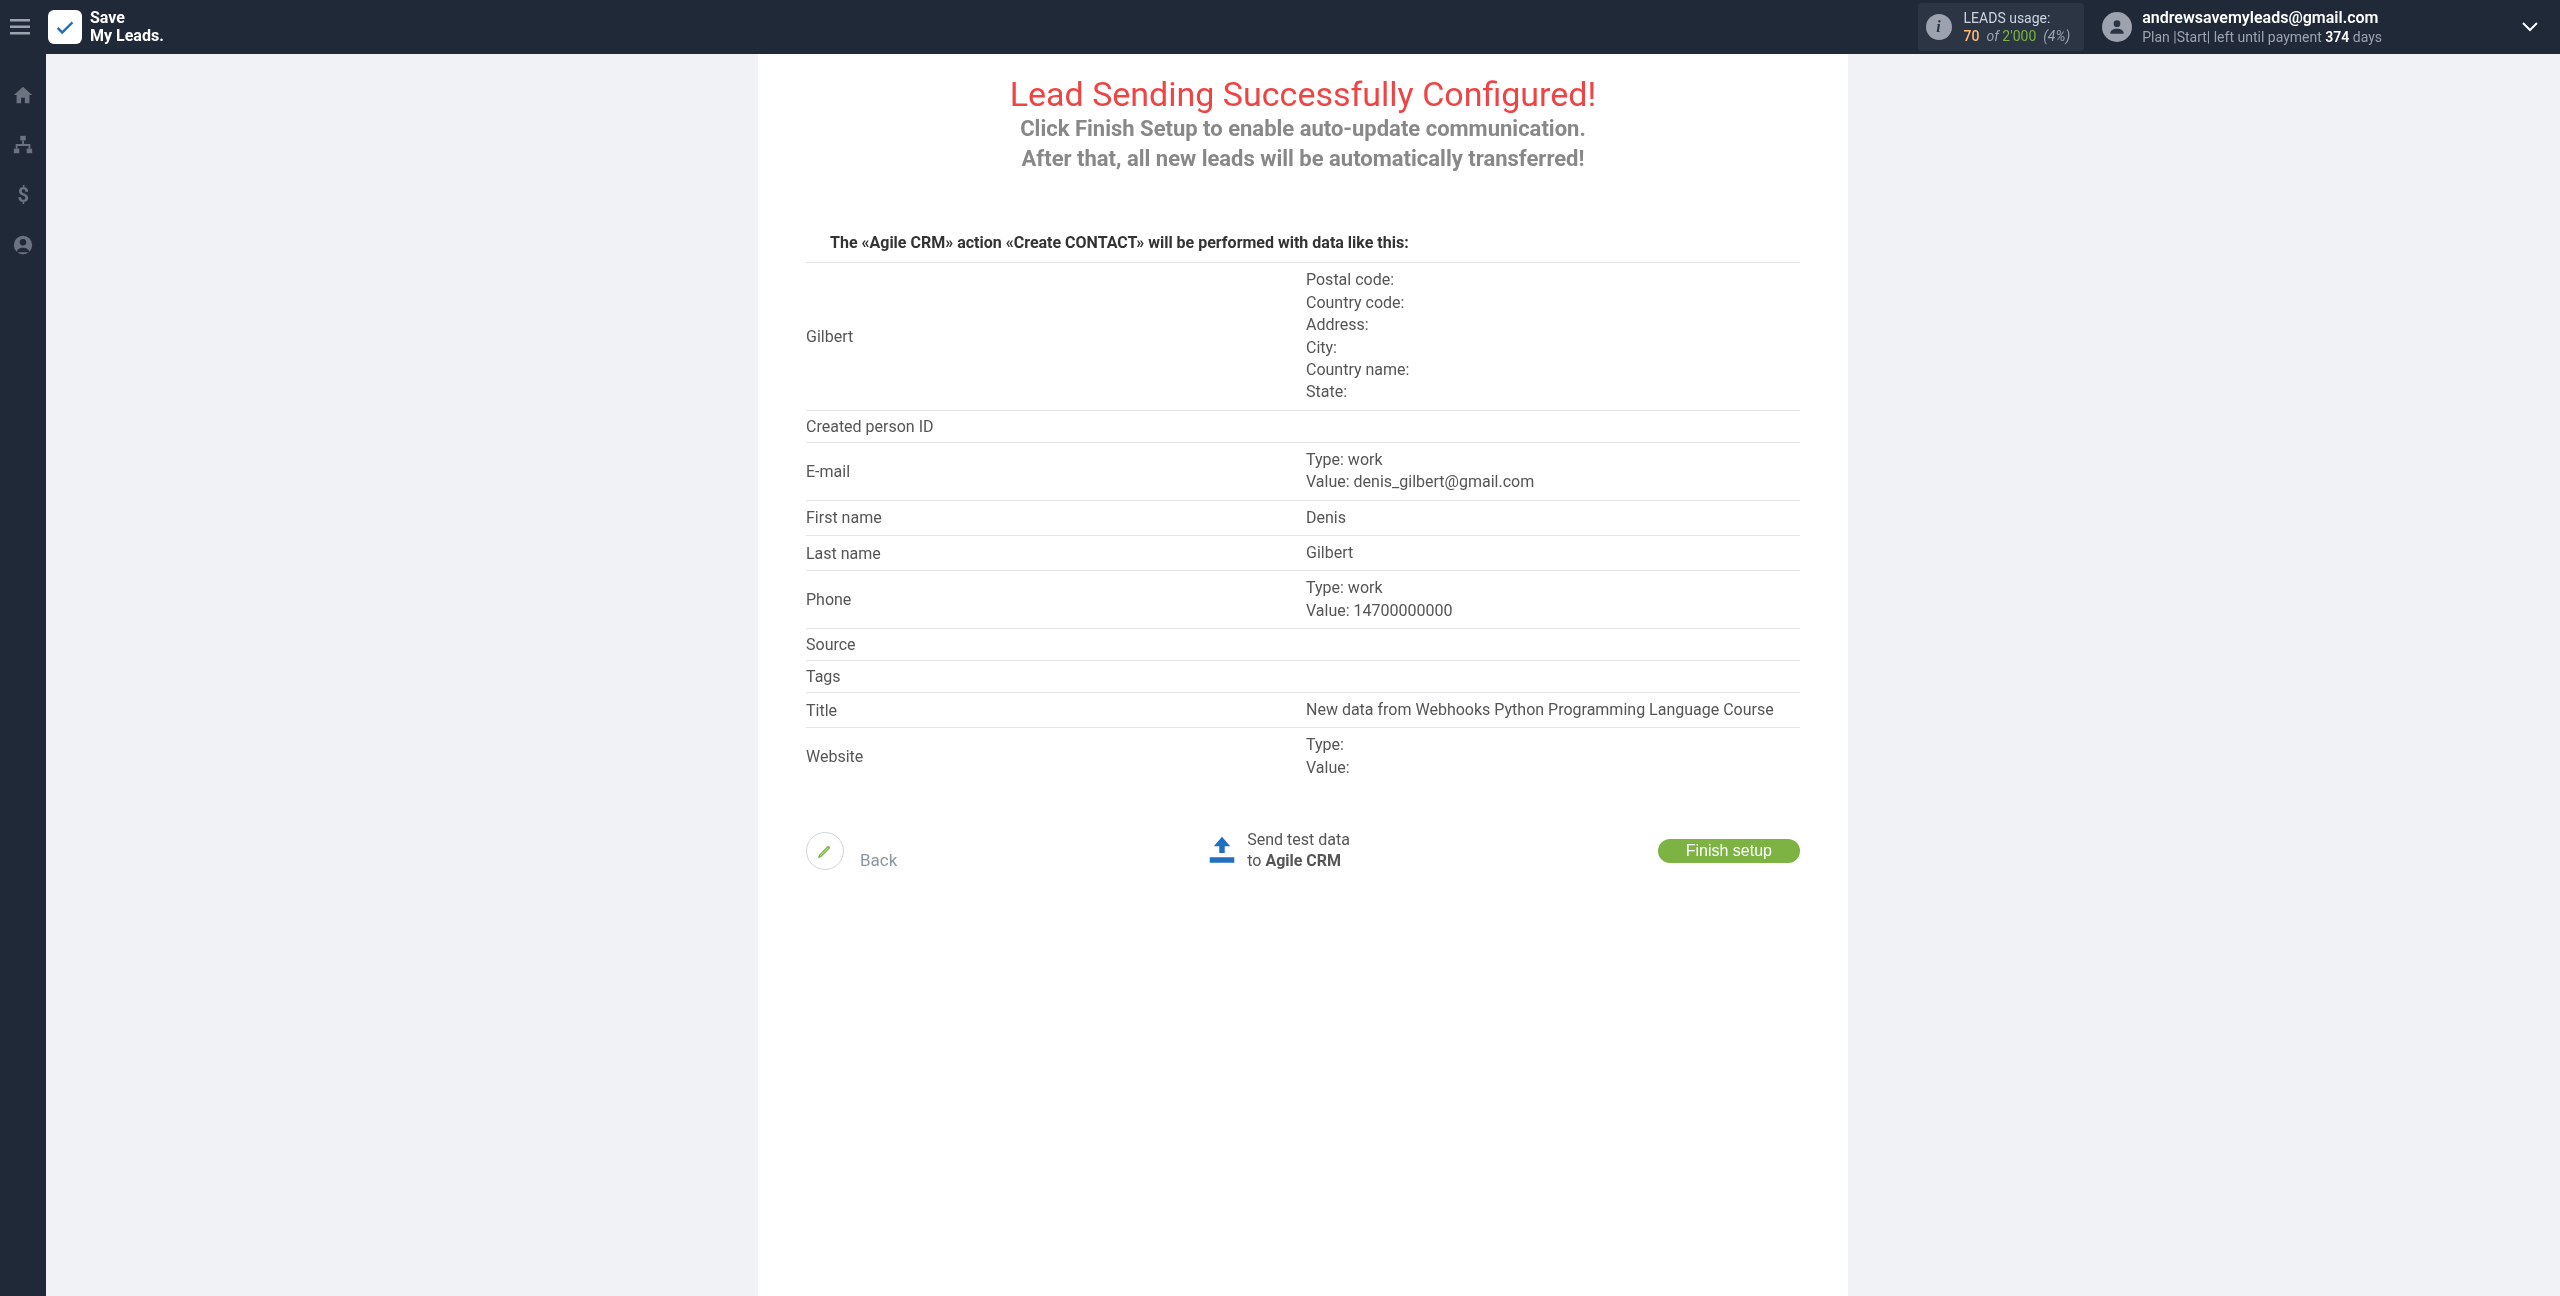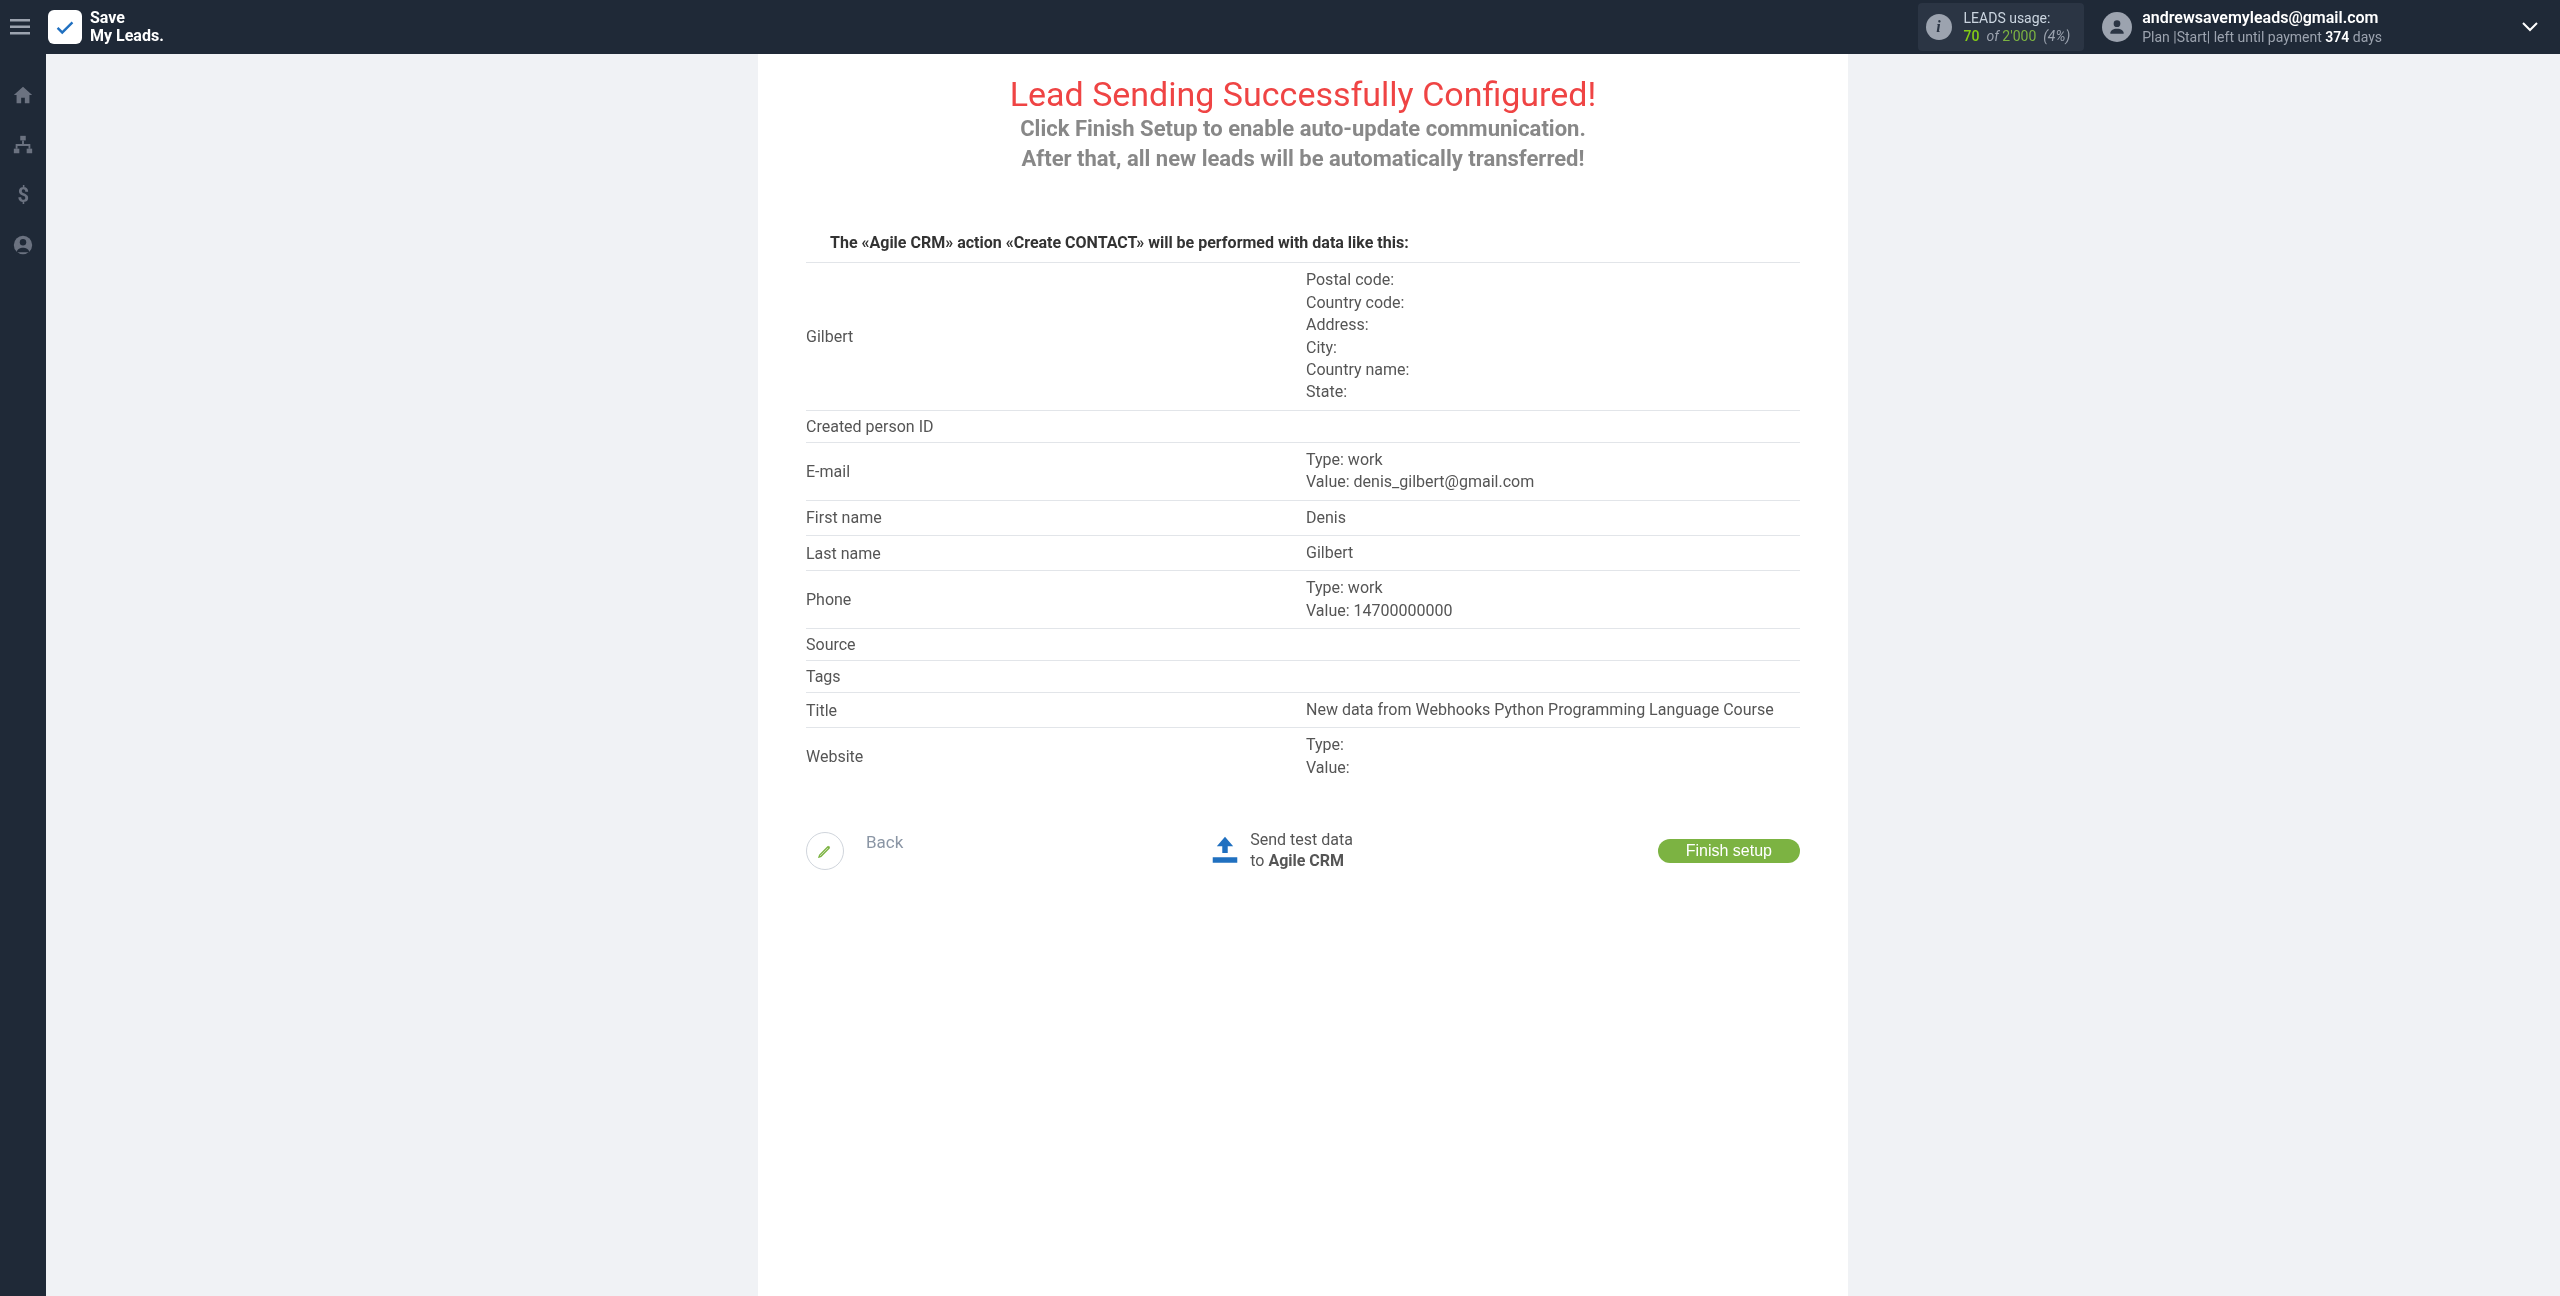--- a/index.html
+++ b/index.html
@@ -66,21 +66,21 @@
       border-radius: 50%;
       display: flex;
       align-items: center;
       justify-content: center;
       color: #2b3544;
       font-weight: bold;
       font-style: italic;
       font-family: Georgia, serif;
     }
     .usage-text { color: #cbd5e0; font-size: 14px; line-height: 1.3; }
-    .usage-val { color: #84cc16; font-weight: 500; }
+    .usage-val { color: #fdba74; font-weight: 500; }
     .usage-of { color: #9ca3af; font-style: italic; }
     .usage-limit { color: #7cb342; }
     .usage-pct { color: #9ca3af; font-style: italic; }
     .user-box { display: flex; align-items: center; gap: 10px; cursor: pointer; }
     .user-avatar {
       width: 30px;
       height: 30px;
       background: #9ca3af;
       border-radius: 50%;
       display: flex;
@@ -157,22 +157,22 @@
     .value-line { display: block; }
     .footer-row {
       display: flex;
       align-items: center;
       justify-content: space-between;
       margin-top: 45px;
       padding: 0 48px;
     }
     .back-btn {
       display: flex;
-      align-items: flex-start;
-      gap: 22px;
+      align-items: flex-end;
+      gap: 16px;
       cursor: pointer;
     }
     .back-circle {
       width: 38px;
       height: 38px;
       border: 1px solid #d0d5dc;
       border-radius: 50%;
       display: flex;
       align-items: center;
       justify-content: center;

